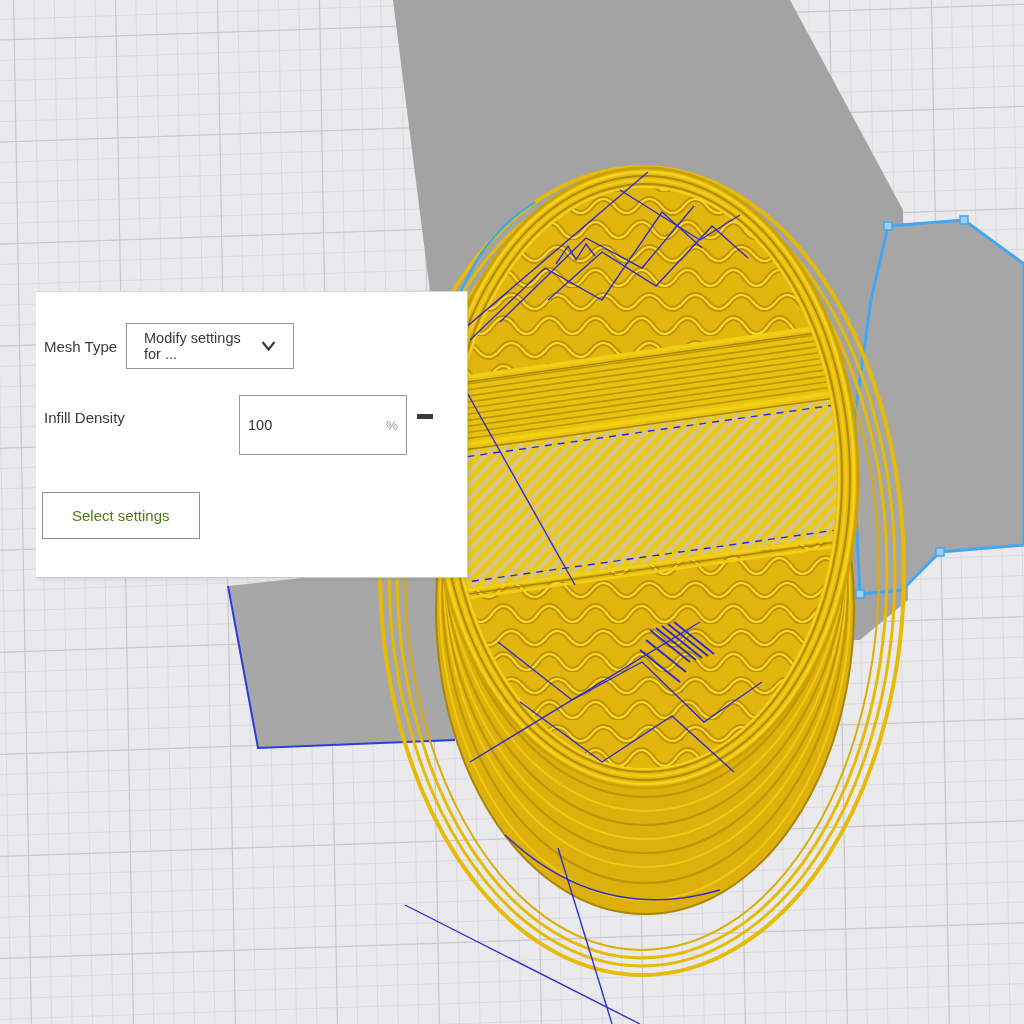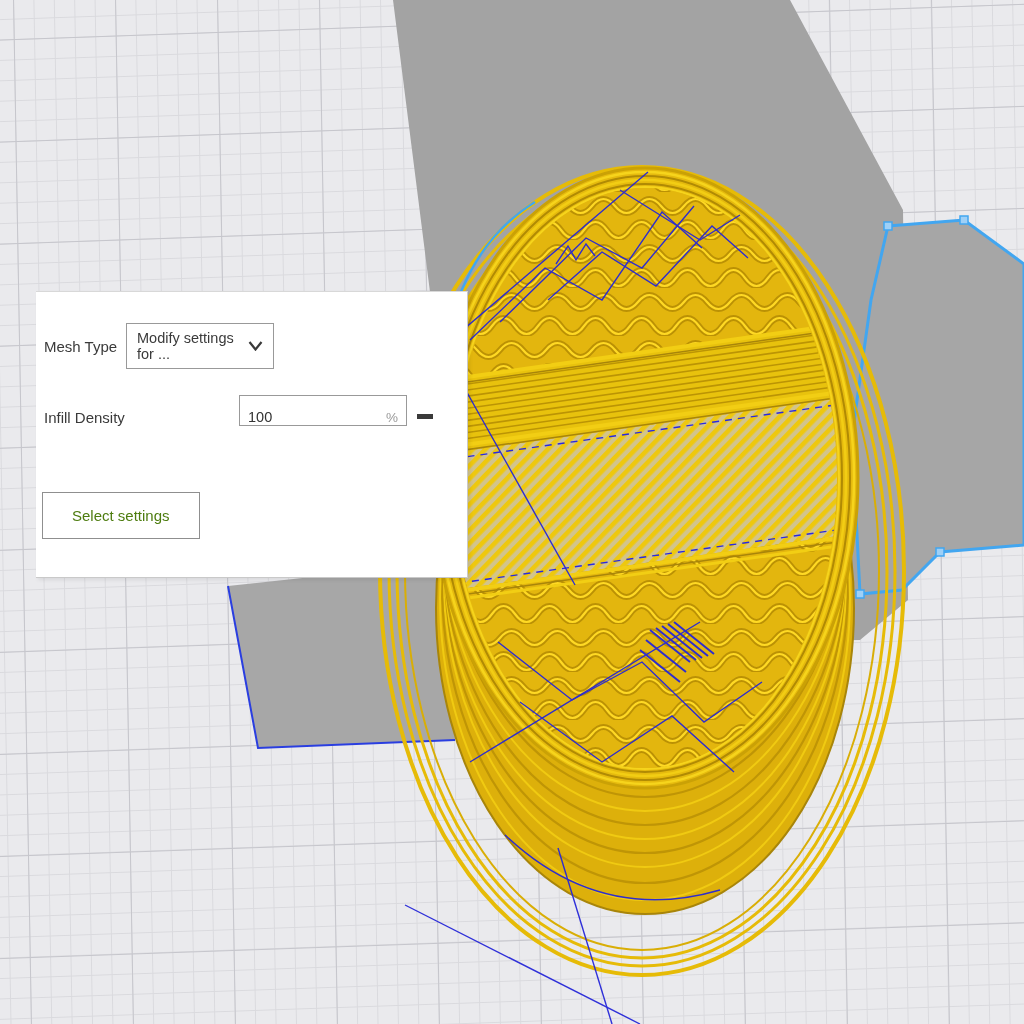--- a/index.html
+++ b/index.html
@@ -25,32 +25,32 @@
   .settings-panel{
     position:absolute;left:0;top:291px;width:431px;height:285px;
     background:#ffffff;z-index:5;color:#3a3a3a;
     border-top:1px solid #d8d8d8;border-right:1px solid #c9c9c9;border-bottom:1px solid #c9c9c9;
     box-shadow:2px 2px 4px rgba(0,0,0,0.08);
     margin-left:36px;
   }
   .row1{position:absolute;top:31px;left:8px;right:0;height:46px;}
   .row1 .label{position:absolute;left:0;top:0;height:46px;display:flex;align-items:center;font-size:15px;}
   .dropdown{
-    position:absolute;left:82px;top:0;width:148px;height:46px;
+    position:absolute;left:82px;top:0;width:168px;height:46px;
     border:1px solid #999;background:#fff;box-sizing:border-box;
     display:flex;align-items:center;justify-content:space-between;
-    padding:0 10px;font-size:14.5px;cursor:pointer;
+    padding:0 17px;font-size:14.5px;cursor:pointer;
   }
   .dropdown .chev{flex:0 0 auto;margin-left:6px;}
   .row2{position:absolute;top:103px;left:8px;right:0;height:44px;}
   .row2 .label{position:absolute;left:0;top:0;height:44px;display:flex;align-items:center;font-size:15px;}
   .field{
-    position:absolute;left:195px;top:0;width:168px;height:31px;
+    position:absolute;left:195px;top:0;width:168px;height:60px;
     border:1px solid #999;background:#fff;box-sizing:border-box;
-    display:flex;align-items:flex-end;
+    display:flex;align-items:center;
   }
   .field input{
     border:0;outline:0;flex:1;min-width:0;padding:0 8px;
     font-family:"Liberation Sans",sans-serif;font-size:14.5px;color:#333;background:transparent;
   }
   .field .unit{color:#9a9a9a;font-size:13.5px;padding-right:8px;}
   .minus-btn{position:absolute;left:373px;top:19px;width:16px;height:5px;background:#3a3a3a;cursor:pointer;}
   .select-btn{
     position:absolute;left:6px;top:200px;height:47px;padding:0 29px;
     background:#fff;border:1px solid #8f8f8f;color:#4d7c0f;

